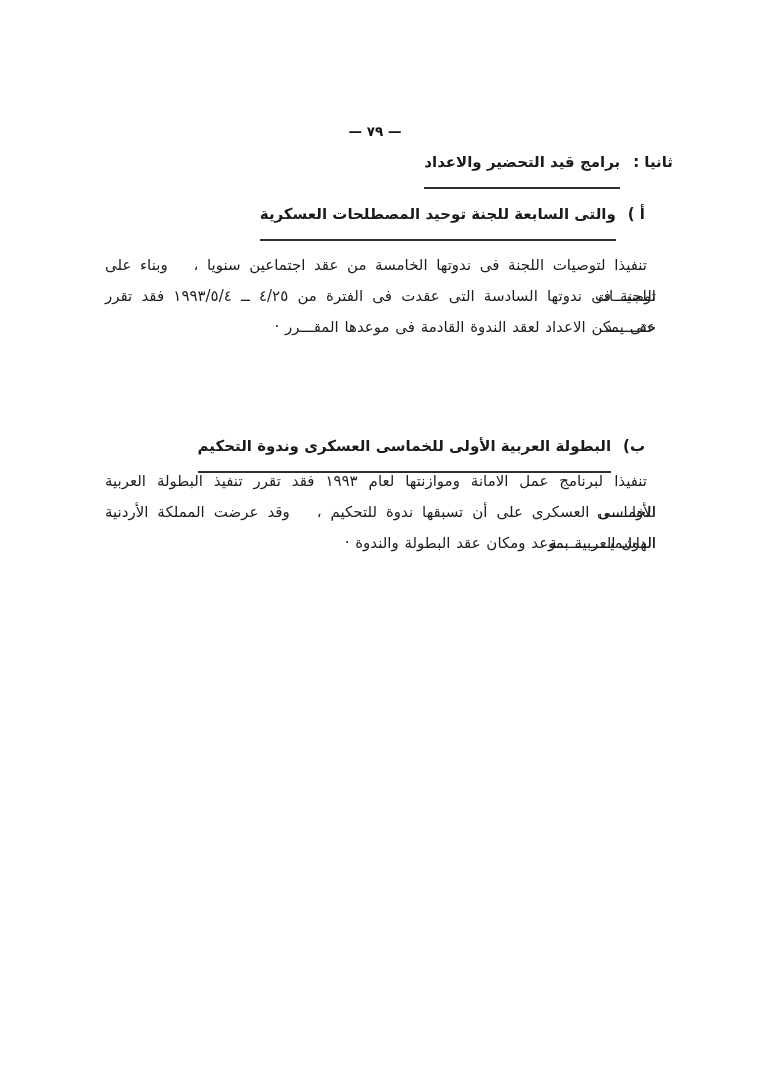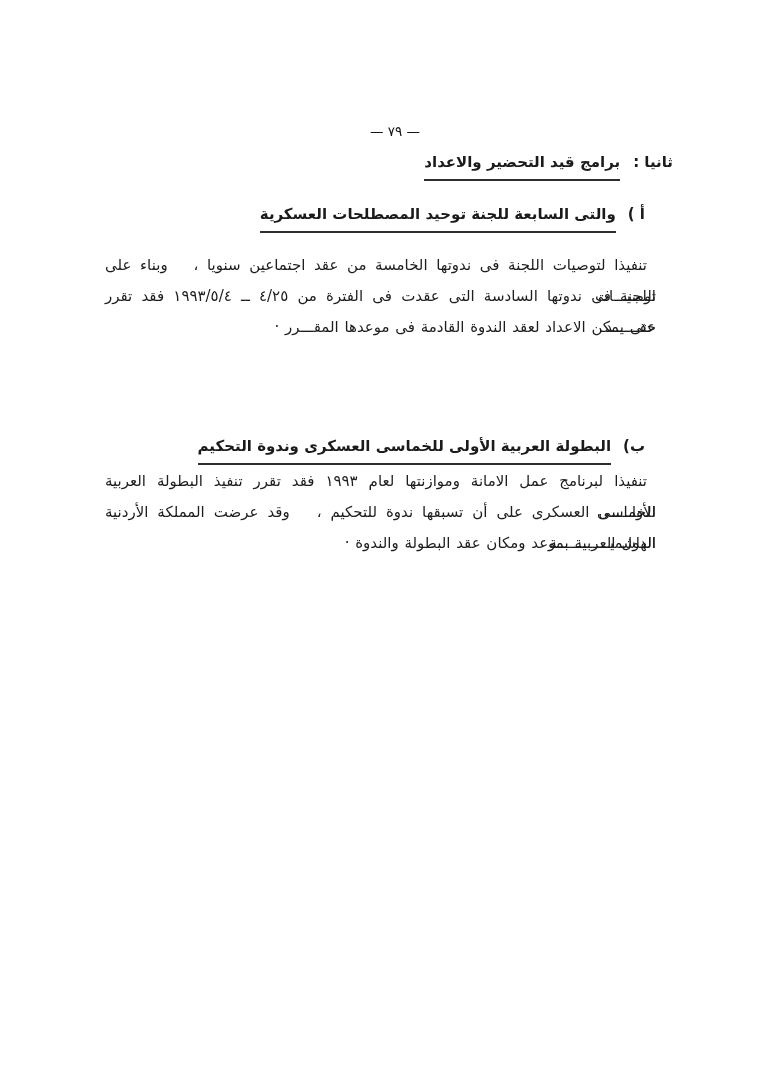--- a/index.html
+++ b/index.html
@@ -15,22 +15,23 @@
     font-family: "DejaVu Sans", sans-serif;
     color: #1b1b1b;
     direction: rtl;
     overflow: hidden;
   }
   .page-number {
     position: absolute;
     top: 123px;
     left: 330px;
     width: 90px;
+    text-align: center;
     font-size: 13.5px;
-    font-weight: 400;
+    font-weight: 700;
     letter-spacing: 1px;
     color: #161616;
   }
   .header-line {
     position: absolute;
     top: 151px;
     right: 89px;
     display: flex;
     gap: 13px;
     font-size: 15px;
@@ -45,21 +46,21 @@
     gap: 12px;
     font-size: 15px;
     font-weight: 700;
     line-height: 22px;
     white-space: nowrap;
   }
   #sec-a-heading { top: 203px; }
   #sec-b-heading { top: 435px; }
   .underlined {
     border-bottom: 2px solid #2e2e2e;
-    padding-bottom: 6px;
+    padding-bottom: 14px;
   }
   .para {
     position: absolute;
     right: 106px;
     width: 551px;
     font-size: 15px;
     font-weight: 500;
     color: #1d1d1d;
   }
   #para-1 { top: 250px; margin-left: 18px; }

